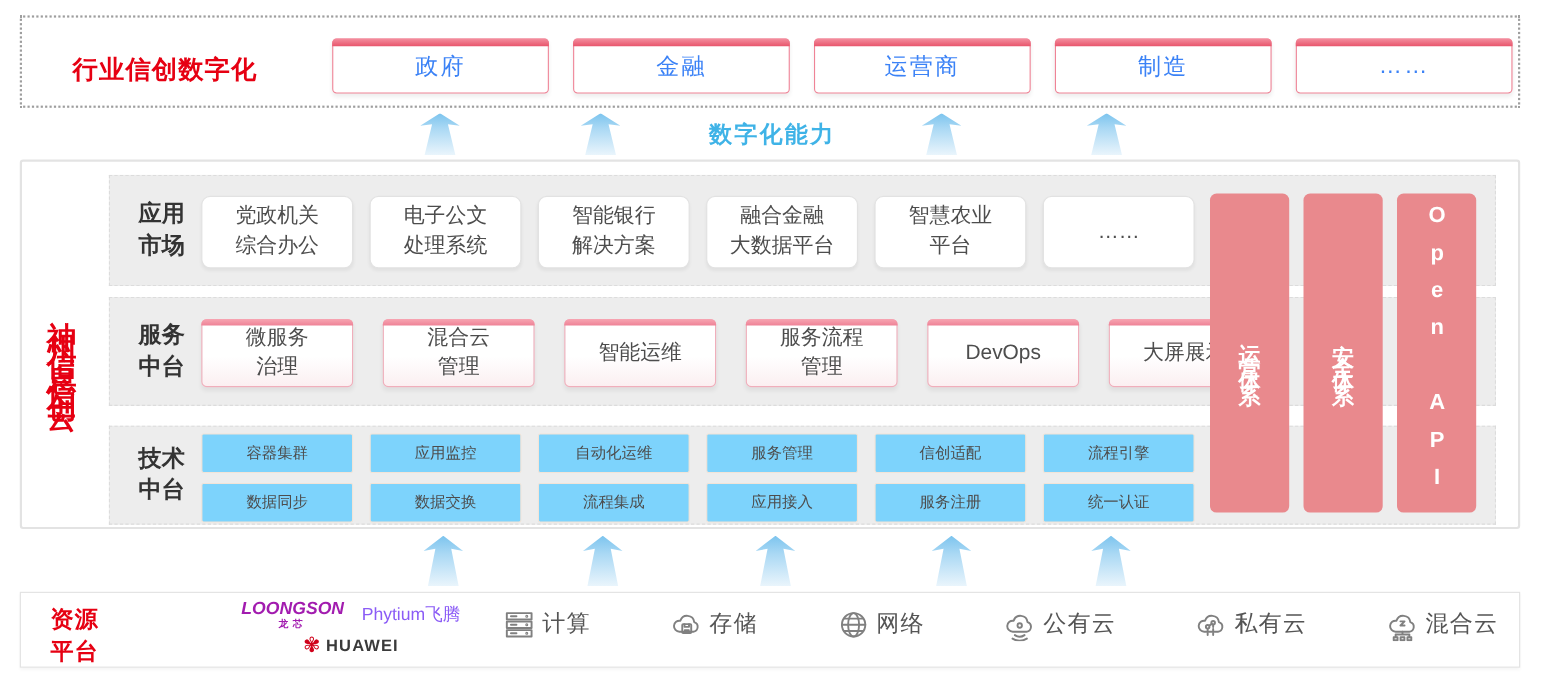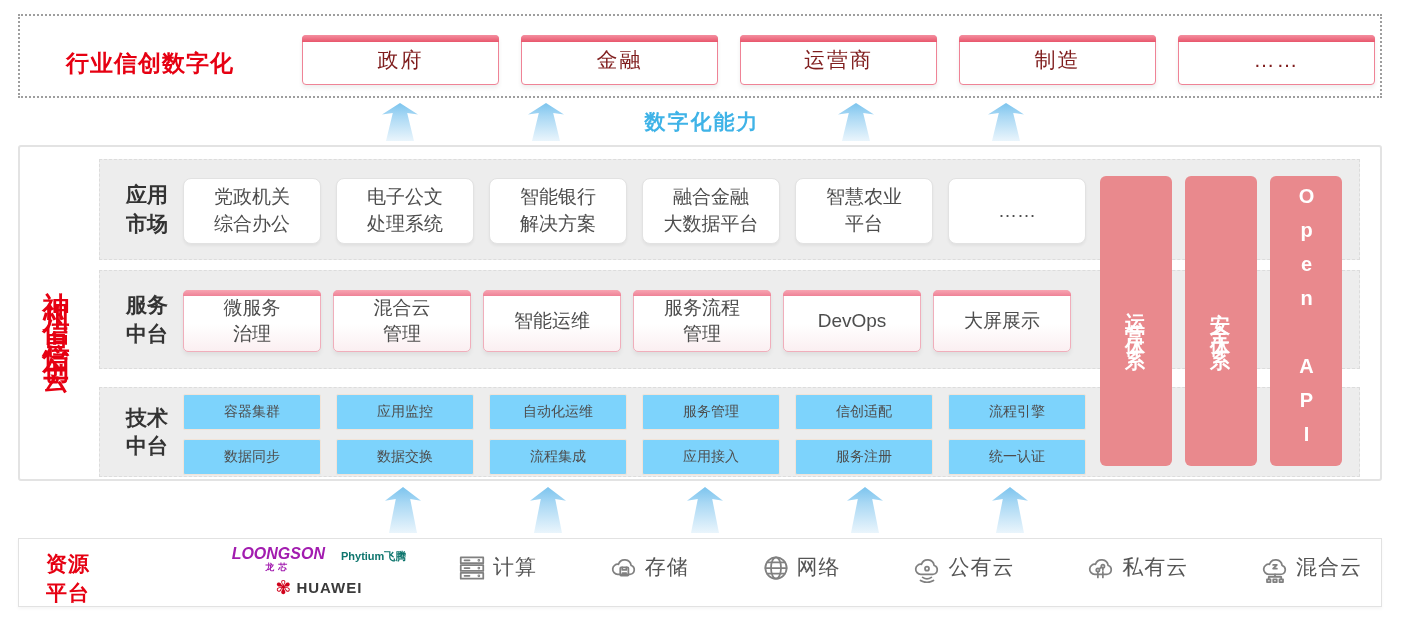--- a/index.html
+++ b/index.html
@@ -10,21 +10,21 @@
   .top-band { position:absolute; left:18px; top:14px; width:1364px; height:84px;
     border:2px dotted #9e9e9e; background:#fff; }
   .top-title { position:absolute; left:46px; top:32px; font-size:23px; font-weight:bold;
     color:#e60012; letter-spacing:1px; }
   .industry-row { position:absolute; left:282px; top:19px; display:flex; gap:22px; }
   .ibox { position:relative; width:197px; height:50px; background:#fff;
     border:1px solid #ef8396; border-radius:4px;
     box-shadow:0 3px 4px rgba(0,0,0,.07); display:flex; align-items:center; justify-content:center; }
   .ibar { position:absolute; left:-1px; right:-1px; top:-1px; height:7px; border-radius:4px 4px 0 0;
     background:linear-gradient(180deg,#f48fa0,#e8566c); }
-  .ilabel { font-size:21px; color:#7f1d1d; letter-spacing:2px; }
+  .ilabel { font-size:21px; color:#3b82f6; letter-spacing:2px; }
 
   
   .arrow { position:absolute; width:40px;
     background:linear-gradient(to bottom,#7cc4ee 0%,#a9d8f4 35%,#eaf5fc 100%);
     clip-path:polygon(50% 0%,95% 30%,68% 26%,85% 100%,15% 100%,32% 26%,5% 30%); }
   .arrow.top { top:103px; height:38px; }
   .arrow.bot { top:487px; height:46px; }
   .ta1{left:380px;} .ta2{left:526px;} .ta3{left:836px;} .ta4{left:986px;}
   .ba1{left:383px;} .ba2{left:528px;} .ba3{left:685px;} .ba4{left:845px;} .ba5{left:990px;}
   .cap-label { position:absolute; left:632px; top:108px; width:140px; text-align:center;
@@ -46,21 +46,21 @@
   .prow-label { position:absolute; left:14px; top:0; bottom:0; width:66px;
     display:flex; align-items:center; justify-content:center; text-align:center;
     font-size:21px; font-weight:bold; color:#333; white-space:pre-line; line-height:1.35; }
 
   .items1 { position:absolute; left:83px; top:18px; display:flex; gap:15px; }
   .abox { width:138px; height:66px; background:#fff; border:1px solid #e2e2e2; border-radius:8px;
     box-shadow:0 2px 3px rgba(0,0,0,.05);
     display:flex; align-items:center; justify-content:center; text-align:center;
     font-size:19px; color:#4d4d4d; white-space:pre-line; line-height:1.4; }
 
-  .items2 { position:absolute; left:83px; top:19px; display:flex; gap:12px; }
+  .items2 { position:absolute; left:83px; top:19px; display:flex; gap:27px; }
   .sbox { position:relative; width:138px; height:62px;
     background:linear-gradient(180deg,#fff 55%,#fbeff1 100%);
     border:1px solid #f0aebb; border-radius:5px; box-shadow:0 3px 4px rgba(0,0,0,.06);
     display:flex; align-items:center; justify-content:center; text-align:center;
     font-size:19px; color:#4d4d4d; white-space:pre-line; line-height:1.35; }
   .sbar { position:absolute; left:-1px; right:-1px; top:-1px; height:6px; border-radius:5px 5px 0 0;
     background:linear-gradient(180deg,#f7a5b2,#ee8296); }
 
   .items3 { position:absolute; left:83px; top:6px;
     display:grid; grid-template-columns:repeat(6,138px); grid-auto-rows:36px;
@@ -77,21 +77,21 @@
 
   
   .res-band { position:absolute; left:18px; top:538px; width:1364px; height:69px;
     background:#fff; border:1px solid #e2e2e2; box-shadow:0 2px 3px rgba(0,0,0,.04); }
   .res-title { position:absolute; left:27px; top:10px; font-size:21px; font-weight:bold;
     color:#e60012; white-space:pre-line; line-height:1.4; letter-spacing:1px; }
   .vendors { position:absolute; left:185px; top:7px; width:230px; text-align:center; }
   .vrow1 { display:flex; justify-content:center; align-items:flex-start; gap:16px; }
   .loongson { color:#a21caf; font-weight:bold; font-style:italic; font-size:16px; line-height:1; }
   .loongson-sub { display:block; font-size:9px; letter-spacing:4px; font-style:normal; margin-top:1px; }
-  .phytium { color:#0f766e; font-weight:bold; font-size:11px; margin-top:3px; }
+  .phytium { color:#8b5cf6; font-weight:normal; font-size:16px; margin-top:3px; }
   .vrow2 { margin-top:6px; display:flex; justify-content:center; align-items:center; gap:5px; }
   .hw-flower { color:#d0021b; font-size:19px; line-height:1; }
   .hw-text { color:#3a3a3a; font-weight:bold; font-size:15px; letter-spacing:1px; }
   .res-items { position:absolute; left:438px; top:14px; width:905px;
     display:flex; justify-content:space-between; align-items:center; }
   .res-item { display:flex; align-items:flex-start; gap:6px; }
   .res-item svg { display:block; }
   .res-label { font-size:21px; color:#555; letter-spacing:1px; }
 </style>
 </head>

